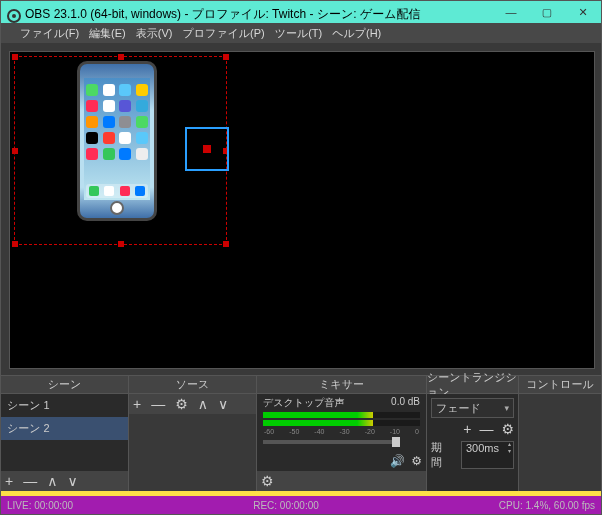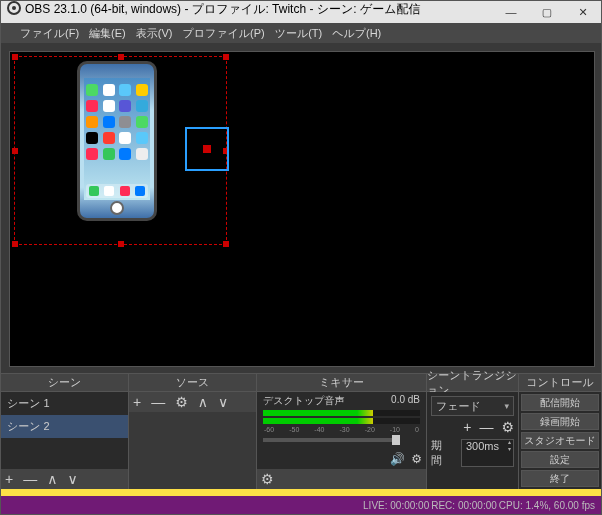--- a/index.html
+++ b/index.html
@@ -1,17 +1,17 @@
 <!DOCTYPE html>
 <html><head>
 <meta charset="utf-8">
 <style>
 html,body{margin:0;padding:0;width:602px;height:515px;background:#fff;font-family:"MS UI Gothic","Meiryo",sans-serif;font-size:11px;overflow:hidden}
 .window{width:602px;height:515px;box-sizing:border-box;border:1px solid #555;background:#fff;display:flex;flex-direction:column}
-.titlebar{height:22px;background:#e5e5e5;display:flex;align-items:flex-start;color:#000;font-size:12px}
+.titlebar{height:22px;background:#5eead4;display:flex;align-items:flex-end;color:#000;font-size:12px}
 .titlebar .logo{width:14px;height:14px;margin:0 4px 0 6px;border-radius:50%;border:2px solid #333;box-sizing:border-box;position:relative}
 .titlebar .logo::after{content:"";position:absolute;width:4px;height:4px;border-radius:50%;background:#333;left:3px;top:3px}
 .titlebar .txt{flex:1;white-space:nowrap;overflow:hidden}
 .winbtns{display:flex;height:100%}
 .winbtn{width:36px;display:flex;align-items:center;justify-content:center;font-size:11px;color:#333}
 .menubar{height:20px;background:#484848;display:flex;align-items:center;color:#d8d8d8;font-size:11px;padding:0 14px;gap:0}
 .menubar span{padding:2px 5px}
 .client{flex:1;background:#393939;display:flex;flex-direction:column}
 .preview-area{flex:1;background:#393939;padding:8px;box-sizing:border-box}
 .preview{width:100%;height:100%;background:#000;border:1px solid #555;position:relative}
@@ -22,21 +22,21 @@
 .h-bl{left:-3px;bottom:-3px}.h-bm{left:50%;margin-left:-3px;bottom:-3px}.h-br{right:-3px;bottom:-3px}
 .phone{position:absolute;left:62px;top:4px;width:80px;height:160px;background:linear-gradient(180deg,#3f6fa8,#b9dff0 30%,#b9dff0 80%,#3f6fa8);border:3px solid #444;border-radius:10px;box-sizing:border-box}
 .phone .sc{position:absolute;top:14px;left:4px;right:4px;bottom:18px;background:linear-gradient(180deg,#4c8fc7,#bfe6f1)}
 .phone .grid{position:absolute;top:6px;left:2px;right:2px;display:grid;grid-template-columns:repeat(4,1fr);gap:4px}
 .phone .grid b{width:12px;height:12px;border-radius:3px;display:block}
 .phone .dock{position:absolute;bottom:2px;left:2px;right:2px;height:14px;background:rgba(255,255,255,.3);display:flex;justify-content:space-around;align-items:center;border-radius:3px}
 .phone .dock b{width:10px;height:10px;border-radius:2px}
 .phone .hb{position:absolute;bottom:3px;left:50%;width:14px;height:14px;margin-left:-7px;border:2px solid #666;border-radius:50%;box-sizing:border-box;background:#fff}
 .bluebox{position:absolute;left:175px;top:75px;width:40px;height:40px;border:2px solid #2a9fff;background:transparent}
 .bluebox::after{content:"";position:absolute;left:50%;top:50%;width:8px;height:8px;margin:-4px 0 0 -4px;background:#c00}
-.docks{height:115px;background:#393939;display:flex;border-top:1px solid #555;border-bottom:7px solid #fde047}
+.docks{height:115px;background:#393939;display:flex;border-top:1px solid #555;border-bottom:5px solid #fde047}
 .dockcol{display:flex;flex-direction:column;border-right:1px solid #555;box-sizing:border-box}
 .dockcol:last-child{border-right:none}
 .dockhdr{height:17px;background:#444;color:#ccc;font-size:11px;display:flex;align-items:center;justify-content:center;border-bottom:1px solid #555}
 .dockbody{flex:1;background:#2a2a2a;color:#ccc;font-size:11px;overflow:hidden;position:relative}
 .list-item{padding:4px 6px}
 .list-item.sel{background:#3a5070}
 .dockfoot{height:20px;background:#444;display:flex;align-items:center;padding:0 4px;gap:10px;color:#ccc;font-size:14px}
 .ic{display:inline-block;line-height:1}
 .srcrow{display:flex;align-items:center;padding:2px 4px;background:#3a5070}
 .srcrow .nm{flex:1}
@@ -52,21 +52,21 @@
 .transbody{display:flex;flex-direction:column;padding:4px;gap:4px}
 .selectish{height:18px;background:#2f2f2f;border:1px solid #555;color:#ccc;padding:0 16px 0 4px;display:flex;align-items:center;position:relative;font-size:11px}
 .selectish::after{content:"▾";position:absolute;right:4px;color:#aaa;font-size:9px}
 .trow{display:flex;align-items:center;gap:12px}
 .trow .lab{color:#ccc;font-size:11px;width:26px}
 .spin{flex:1;height:18px;background:#222;border:1px solid #555;color:#ccc;padding:0 14px 8px 4px;display:flex;align-items:flex-start;position:relative;font-size:11px}
 .spin::after{content:"▴\A▾";white-space:pre;position:absolute;right:2px;top:-1px;font-size:6px;line-height:7px;color:#aaa}
 .tbtns{color:#ccc;font-size:14px;display:flex;gap:8px;align-items:center;justify-content:flex-end}
 .ctrlbody{display:flex;flex-direction:column;padding:2px;gap:2px}
 .cbtn{height:16px;background:#4a4a4a;border:1px solid #555;color:#d0d0d0;font-size:10px;display:flex;align-items:center;justify-content:center}
-.status{height:18px;background:#701a75;color:#bbb;font-size:10px;display:flex;align-items:center;justify-content:flex-end;padding:0 6px;gap:2px}
+.status{height:18px;background:#a21caf;color:#bbb;font-size:10px;display:flex;align-items:center;justify-content:space-between;padding:0 6px;gap:2px}
 </style>
 </head>
 <body>
 
 <div class="window">
   <div class="titlebar">
     <span class="logo"></span>
     <span class="txt">OBS 23.1.0 (64-bit, windows) - プロファイル: Twitch - シーン: ゲーム配信</span>
     <div class="winbtns">
       <div class="winbtn">—</div>
@@ -207,27 +207,20 @@
             <span class="lab">期間</span>
             <div class="spin">
                 <span>300ms</span>
               </div>
           </div>
         </div>
       </div>
 
       <div class="dockcol" style="flex:1">
         <div class="dockhdr">コントロール</div>
-        <div class="dockbody ctrlbody">
-          <div class="cbtn">配信開始</div>
-          <div class="cbtn">録画開始</div>
-          <div class="cbtn">スタジオモード</div>
-          <div class="cbtn">設定</div>
-          <div class="cbtn">終了</div>
-        </div>
       </div>
     </div>
 
     <div class="status">
       <span>LIVE: 00:00:00</span>
       <span>REC: 00:00:00</span>
       <span>CPU: 1.4%, 60.00 fps</span>
     </div>
   </div>
 </div>

